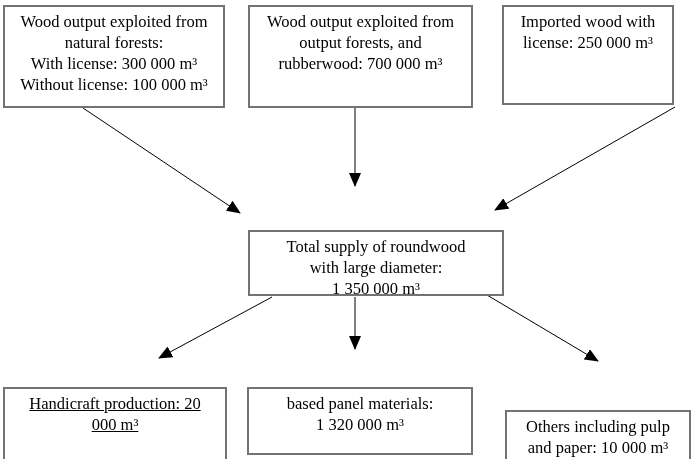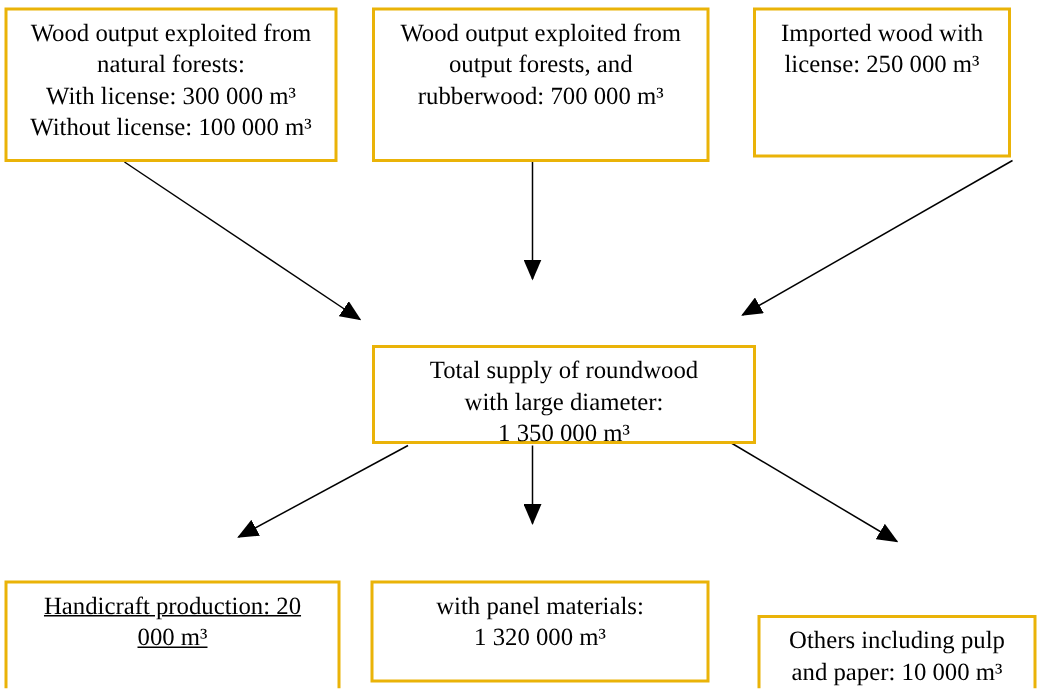--- a/index.html
+++ b/index.html
@@ -12,21 +12,21 @@
     overflow:hidden;
   }
   .arrow-layer{
     position:absolute;left:0;top:0;width:694px;height:459px;
     pointer-events:none;
   }
   .node{
     position:absolute;
     box-sizing:border-box;
     background:#ffffff;
-    border:2px solid #eab308;
+    border:2px solid #737373;
     text-align:center;
     font-size:16.5px;
     line-height:21px;
     padding-top:4px;
   }
   .node-line{white-space:nowrap;}
 </style>
 </head>
 <body>
 
@@ -69,21 +69,21 @@
     <div class="node-line">with large diameter:</div>
     <div class="node-line">1 350 000 m³</div>
   </div>
 
   <div class="node" style="left:3px;top:387px;width:224px;height:80px;text-decoration:underline;">
     <div class="node-line">Handicraft production: 20</div>
     <div class="node-line">000 m³</div>
   </div>
 
   <div class="node" style="left:247px;top:387px;width:226px;height:68px;">
-    <div class="node-line">with panel materials:</div>
+    <div class="node-line">based panel materials:</div>
     <div class="node-line">1 320 000 m³</div>
   </div>
 
   <div class="node" style="left:505px;top:410px;width:186px;height:68px;">
     <div class="node-line">Others including pulp</div>
     <div class="node-line">and paper: 10 000 m³</div>
   </div>
 
 </div>
 

